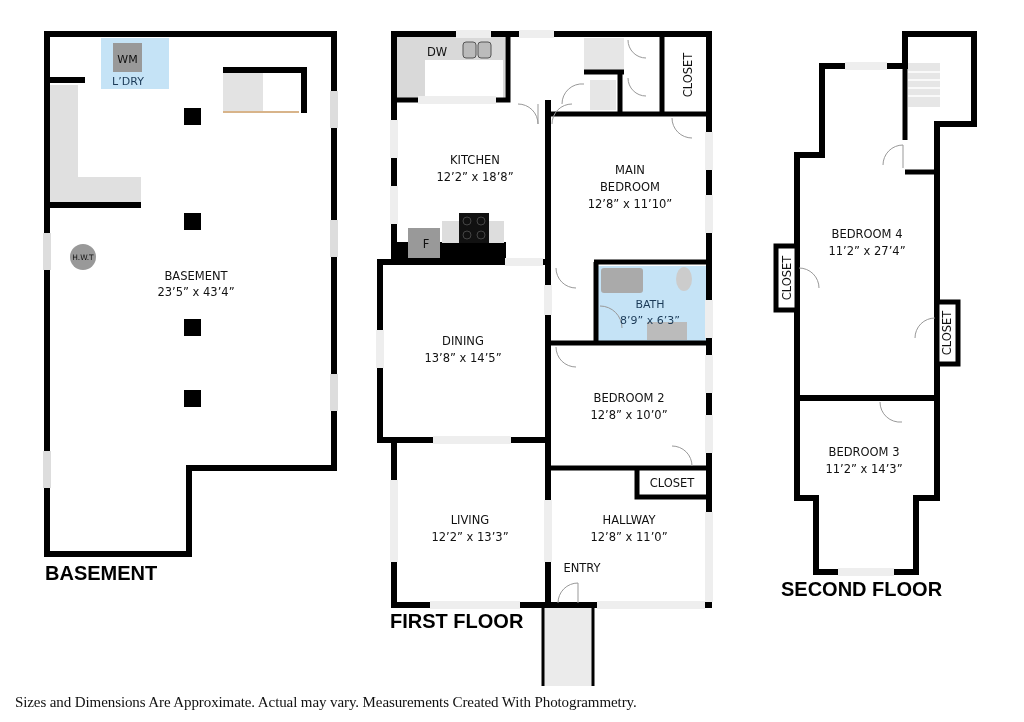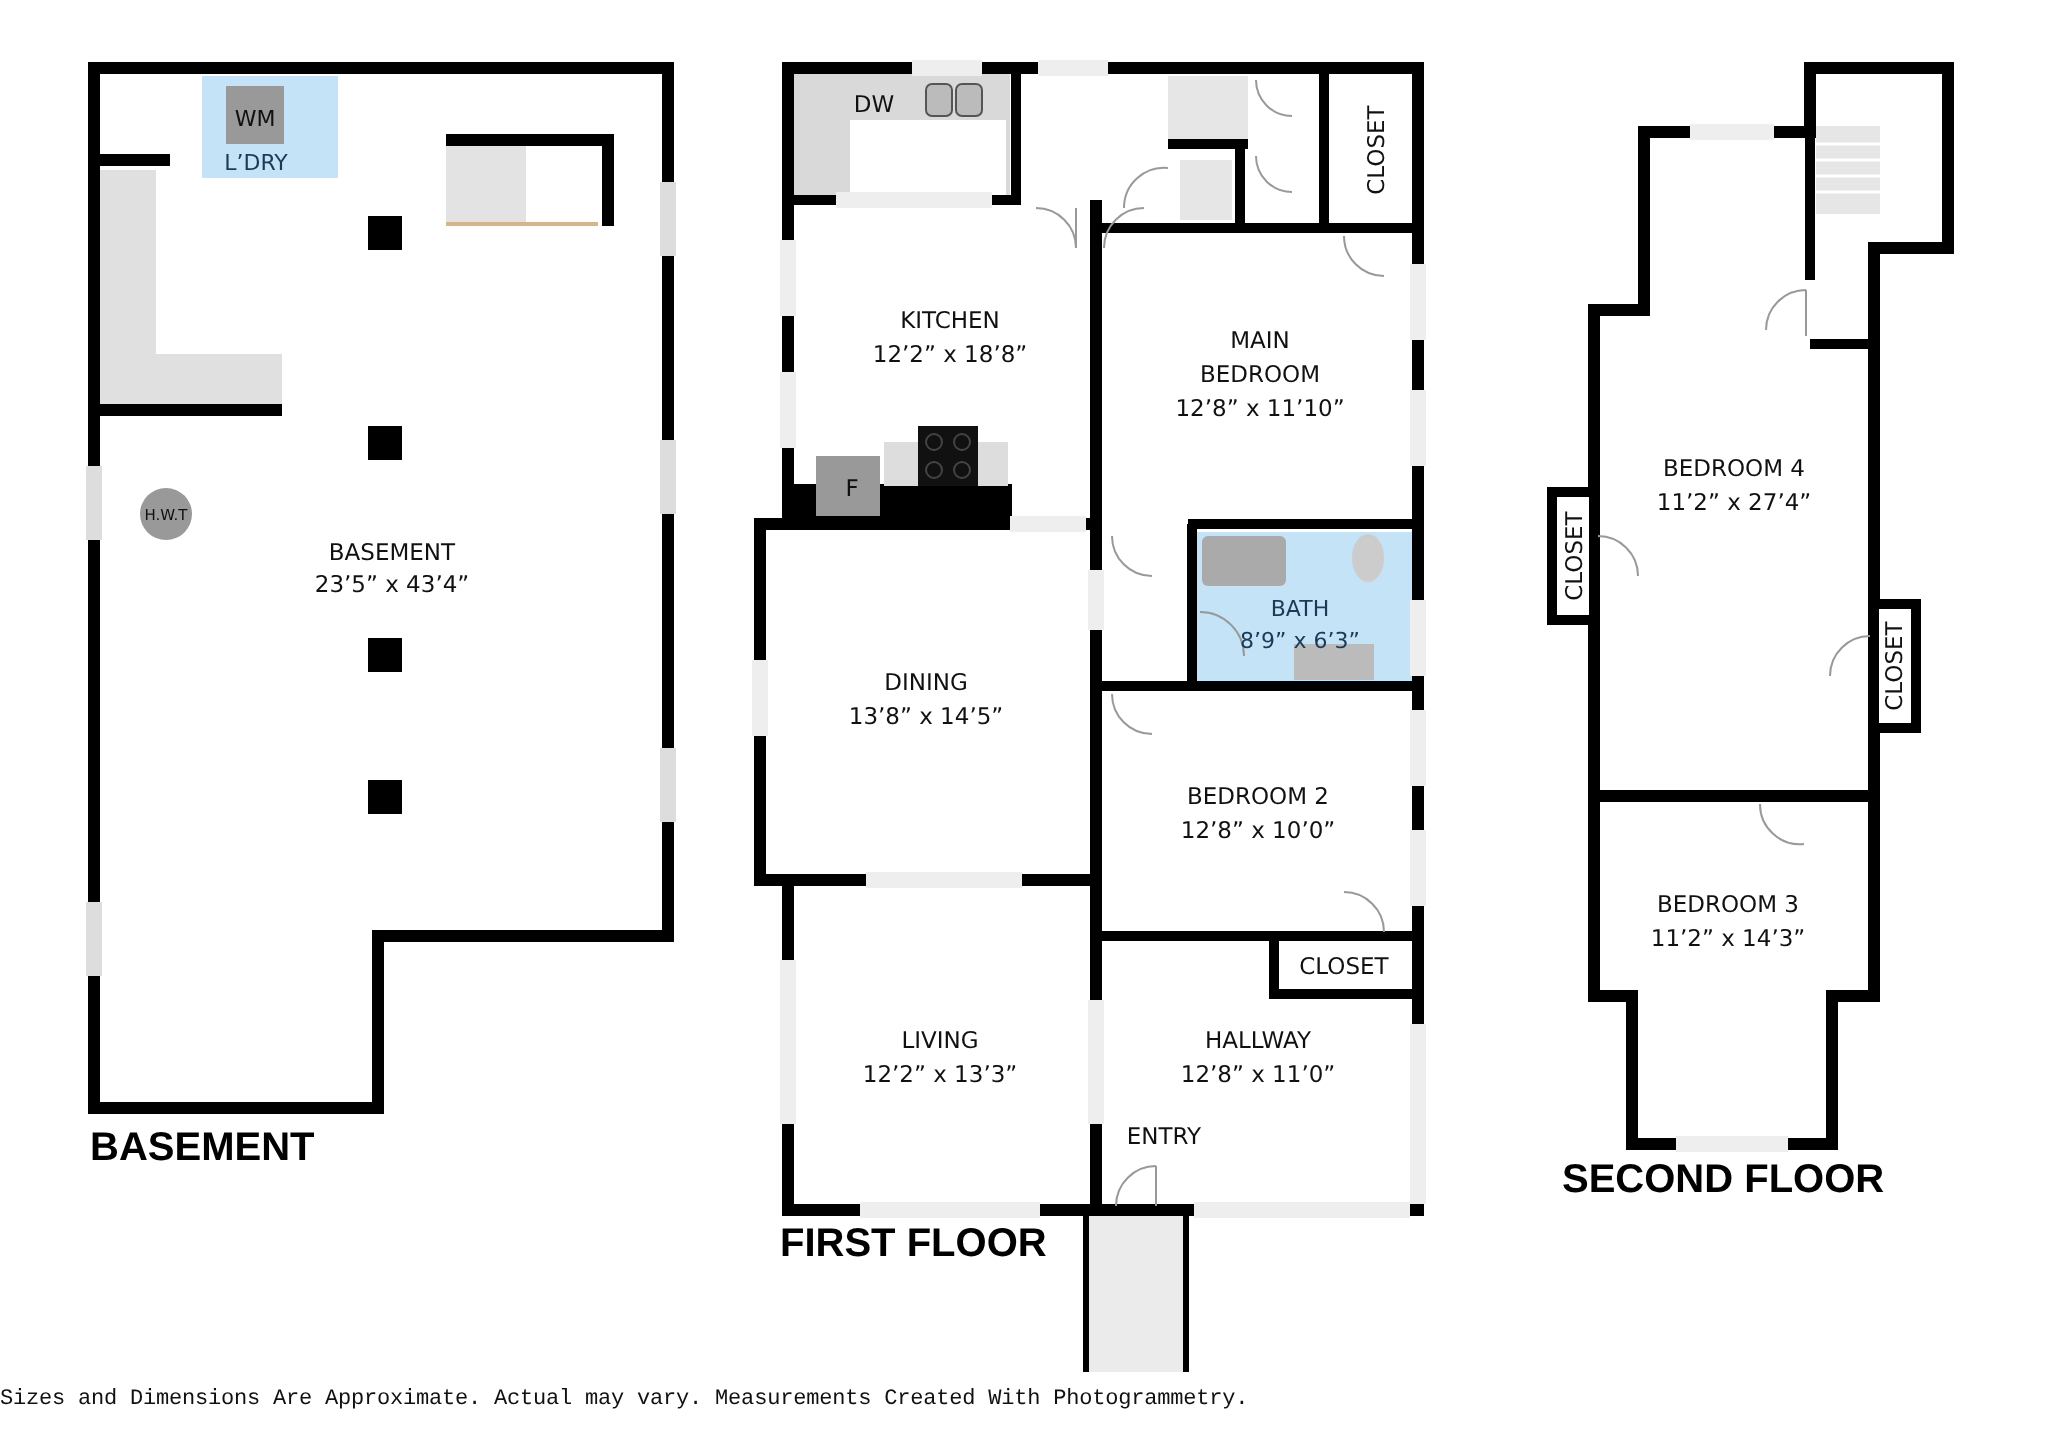--- a/index.html
+++ b/index.html
@@ -1,21 +1,21 @@
 <!DOCTYPE html>
 <html><head>
 <meta charset="utf-8">
 <style>
   html, body { margin:0; padding:0; background:#ffffff; }
   body { width:1024px; height:722px; position:relative; overflow:hidden; font-family:"Liberation Sans", sans-serif; }
   svg { position:absolute; left:0; top:0; }
   .lbl { font-family:"DejaVu Sans", sans-serif; font-size:11.5px; fill:#111; text-anchor:middle; }
   .lbl-blue { font-family:"DejaVu Sans", sans-serif; font-size:11px; fill:#1b3a57; text-anchor:middle; }
   .floor-title { font-family:"Liberation Sans", sans-serif; font-weight:bold; font-size:20px; fill:#000; }
-  .footer { position:absolute; left:0; top:694px; font-family:Liberation Mono, monospace; font-size:11px; color:#111; letter-spacing:-0.1px; }
+  .footer { position:absolute; left:15px; top:694px; font-family:Liberation Serif, serif; font-size:15px; color:#111; letter-spacing:-0.1px; }
 </style>
 </head>
 <body>
 
 <svg width="1024" height="722" viewBox="0 0 1024 722">
 
   <g>
 
     <rect x="101" y="38" width="68" height="51" fill="#c5e3f6"></rect>
     <rect x="113" y="43" width="29" height="29" fill="#999"></rect>

